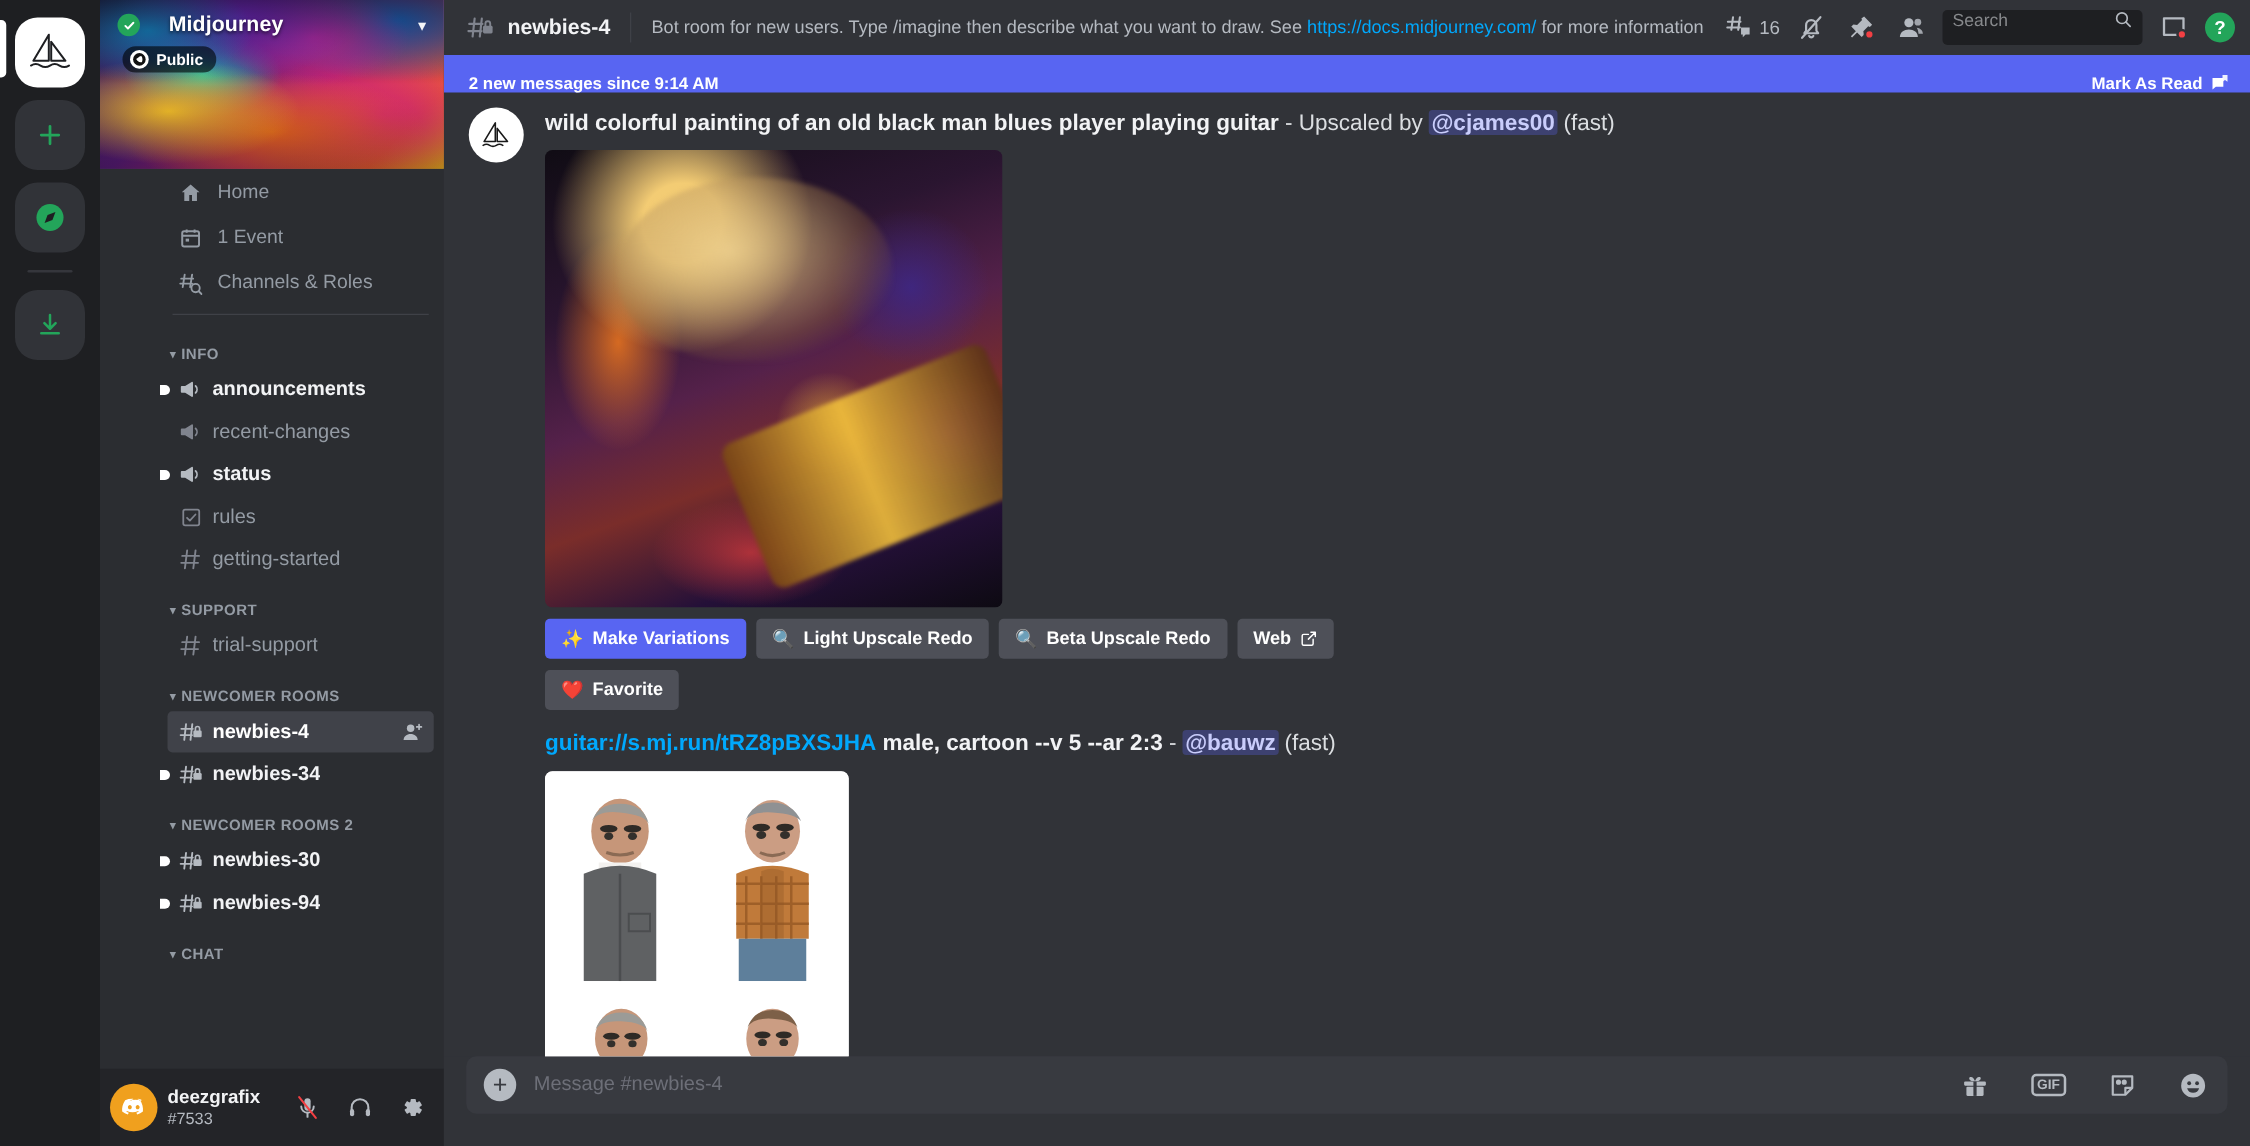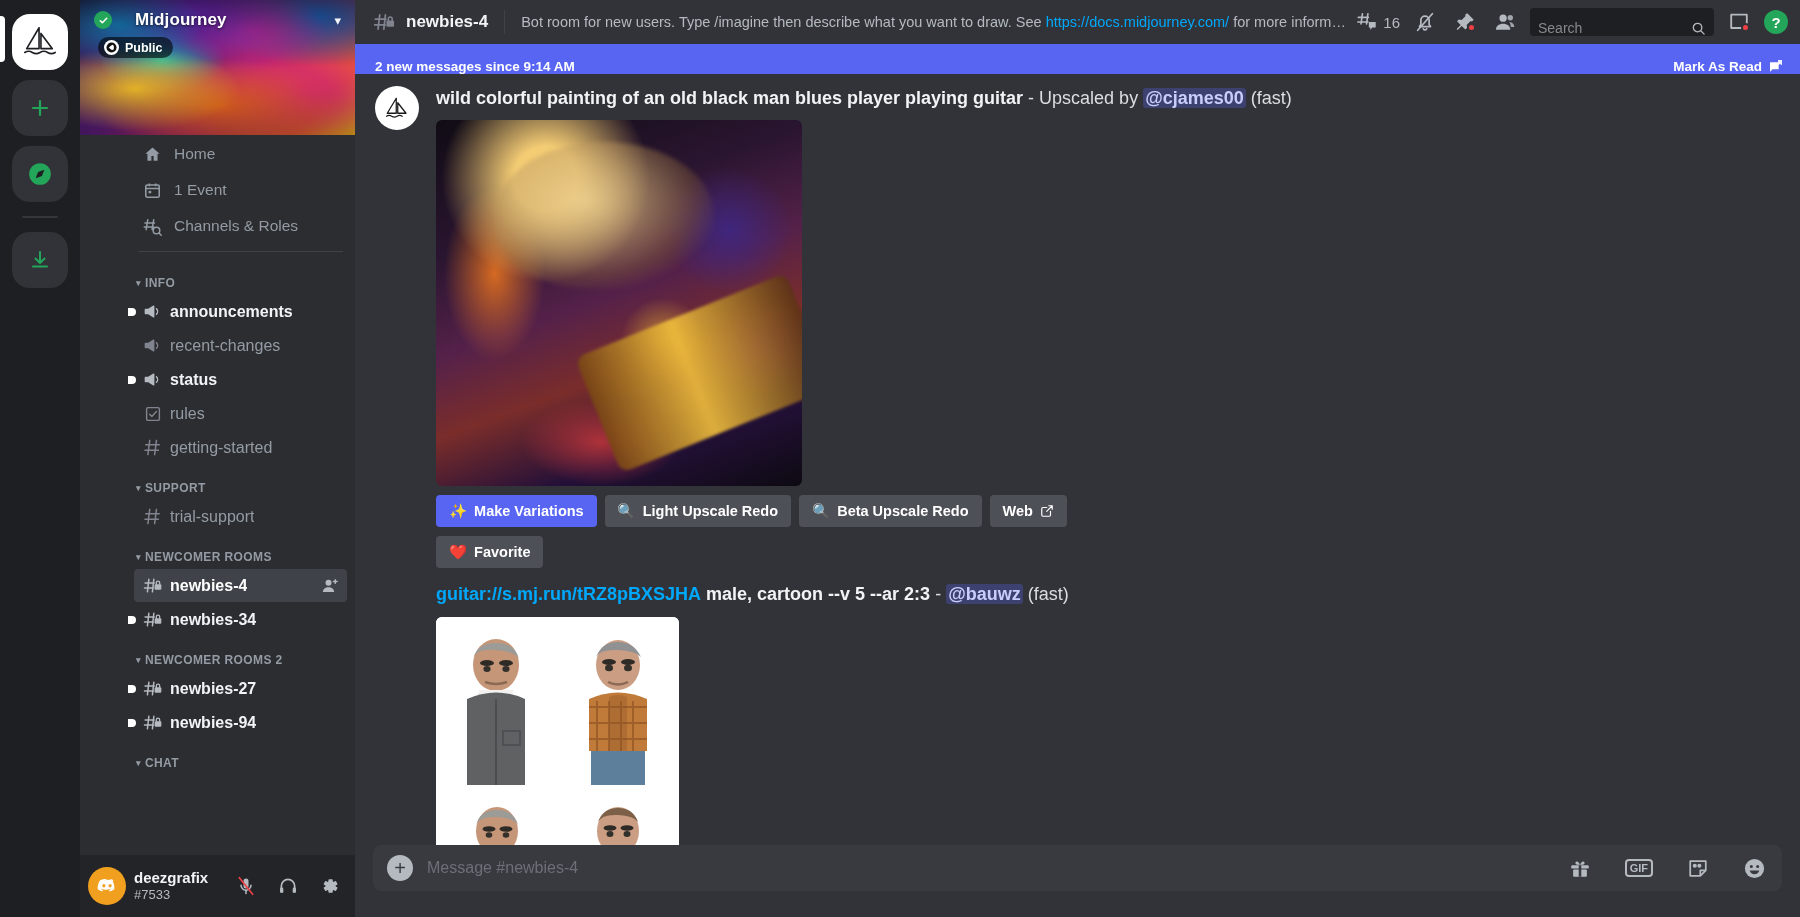--- a/index.html
+++ b/index.html
@@ -129,22 +129,22 @@
     background: #313338;
   }
   .topbar .hashicon { color: #80848e; display: flex; align-items: center; }
   .top-title { font-size: 17px; font-weight: bold; color: #f2f3f5; white-space: nowrap; }
   .vsep { width: 1px; height: 24px; background: #3f4147; margin: 0 6px; }
   .topic { font-size: 14.5px; color: #b5bac1; white-space: nowrap; overflow: hidden; text-overflow: ellipsis; flex: 1; min-width: 0; }
   .topic a { color: #00a8fc; text-decoration: none; }
   .tool { color: #b5bac1; display: flex; align-items: center; justify-content: center; width: 30px; height: 30px; border-radius: 4px; cursor: pointer; position: relative; }
   .memcount { display: flex; align-items: center; gap: 5px; color: #b5bac1; font-size: 15px; cursor: pointer; }
   .searchbox {
-    width: 184px; height: 28px; background: #1e1f22; border-radius: 4px;
-    display: flex; align-items: flex-end; padding: 0 8px; gap: 18px; cursor: text;
+    width: 160px; height: 28px; background: #1e1f22; border-radius: 4px;
+    display: flex; align-items: flex-start; padding: 0 8px; gap: 18px; cursor: text;
   }
   .searchbox .ph { color: #87898c; font-size: 14px; flex: 1; }
   .reddot { position: absolute; right: 4px; bottom: 5px; width: 9px; height: 9px; border-radius: 50%; background: #f23f43; border: 2px solid #313338; }
   .helpbtn { width: 24px; height: 24px; border-radius: 50%; background: #23a55a; color: #fff; display: flex; align-items: center; justify-content: center; font-size: 15px; font-weight: bold; cursor: pointer; }
 
   
   .newbar {
     height: 30px; background: #5865f2; color: #fff;
     display: flex; align-items: center; justify-content: space-between;
     padding: 14px 16px 0 20px; font-size: 13.5px; font-weight: 600; cursor: pointer;
@@ -427,21 +427,21 @@
 
       <div class="chrow unread">
         <span class="unread-dot"></span>
         <span class="cicon">
           <svg width="20" height="20" viewBox="0 0 24 24" fill="none" stroke="#b5bac1" stroke-width="1.8" stroke-linecap="round">
               <path d="M7 4L5.3 19M13 4l-1.7 15M2.5 8.5h11M1.8 14.5h11"></path>
               <rect x="14" y="10" width="8" height="6.5" rx="1.2" fill="#b5bac1" stroke="none"></rect>
               <path d="M16 10V8.2a2 2 0 014 0V10" stroke-width="1.6"></path>
             </svg>
         </span>
-        <span class="cname">newbies-27</span>
+        <span class="cname">newbies-30</span>
       </div>
 
       <div class="chrow unread">
         <span class="unread-dot"></span>
         <span class="cicon">
           <svg width="20" height="20" viewBox="0 0 24 24" fill="none" stroke="#b5bac1" stroke-width="1.8" stroke-linecap="round">
               <path d="M7 4L5.3 19M13 4l-1.7 15M2.5 8.5h11M1.8 14.5h11"></path>
               <rect x="14" y="10" width="8" height="6.5" rx="1.2" fill="#b5bac1" stroke="none"></rect>
               <path d="M16 10V8.2a2 2 0 014 0V10" stroke-width="1.6"></path>
             </svg>

